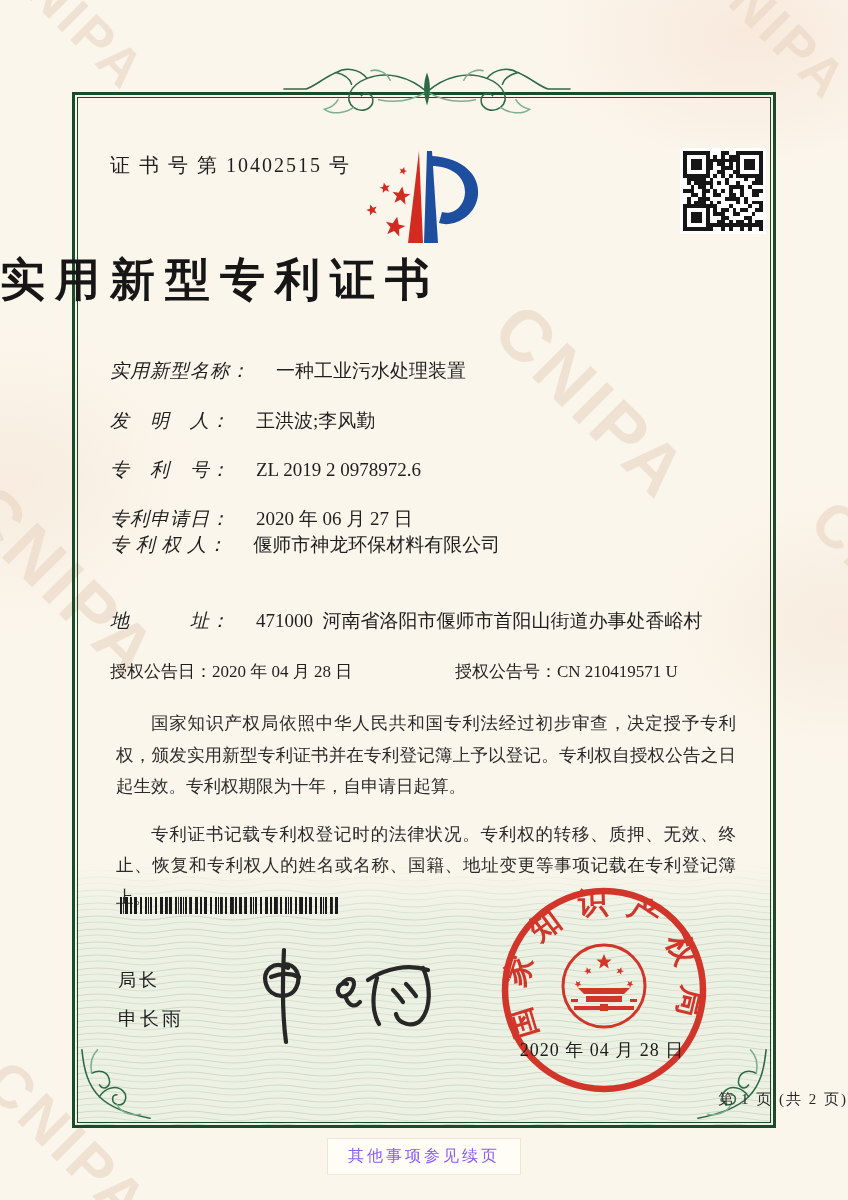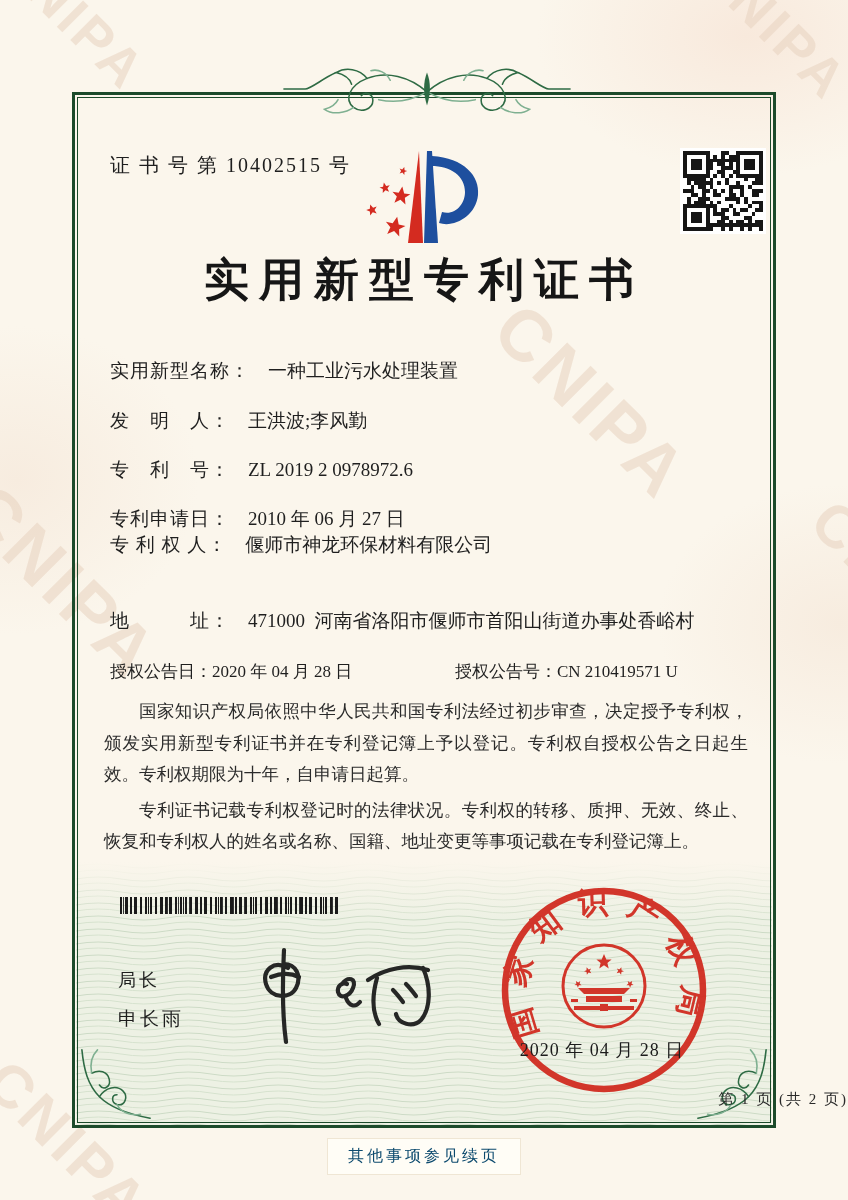--- a/index.html
+++ b/index.html
@@ -20,42 +20,42 @@
       border:3px solid #1c4b2b;z-index:2;}
   .frame .inner{position:absolute;inset:2px;border:1px solid #1c4b2b;}
   .orn{position:absolute;z-index:3;}
   .content{position:absolute;inset:0;z-index:4;}
   .certno{position:absolute;left:110px;top:152px;font-size:20px;letter-spacing:2px;color:#1e1e1e;}
   .logo{position:absolute;left:352px;top:142px;}
   .qrbox{position:absolute;left:680px;top:148px;background:#fff;padding:3px;}
   #qr{display:grid;grid-template-columns:repeat(21,1fr);width:80px;height:80px;}
   #qr i{display:block;}
   #qr i.on{background:#161616;}
-  .title{position:absolute;left:0;right:0;top:250px;text-align:center;font-size:45px;
+  .title{position:absolute;left:0;right:0;top:250px;text-align:left;font-size:45px;
       font-weight:700;letter-spacing:10px;color:#161616;}
   .row{position:absolute;left:110px;font-size:19px;color:#1f1f1f;white-space:pre-wrap;}
-  .row .lab{letter-spacing:1px;margin-right:18px;}
+  .row .lab{letter-spacing:1px;margin-right:26px;font-style:italic;}
   .row2{position:absolute;font-size:17px;color:#1f1f1f;white-space:pre-wrap;}
   .paras{position:absolute;left:100px;width:652px;top:692px;font-size:17.5px;
       line-height:31.5px;color:#2b2b2b;text-align:justify;}
-  .paras p{margin:4px;text-indent:2em;}
+  .paras p{margin:16px;text-indent:2em;}
   .barcode{position:absolute;left:120px;top:897px;width:218px;height:17px;
       background:
         repeating-linear-gradient(90deg,#1a1a1a 0 2px,rgba(0,0,0,0) 2px 5px),
         repeating-linear-gradient(90deg,#1a1a1a 0 1px,rgba(0,0,0,0) 1px 7px),
         repeating-linear-gradient(90deg,rgba(0,0,0,0) 0 3px,#333 3px 4px,rgba(0,0,0,0) 4px 11px);}
   .officer-title{position:absolute;left:118px;top:968px;font-size:18px;letter-spacing:3px;color:#1d1d1d;}
   .officer-name{position:absolute;left:118px;top:1006px;font-size:19px;letter-spacing:3px;color:#1d1d1d;}
   .sig{position:absolute;left:250px;top:944px;}
   .seal{position:absolute;left:498px;top:884px;}
   .pageinfo{position:absolute;left:0;right:0;top:1090px;text-align:right;font-size:15px;
       letter-spacing:2px;color:#2a2a2a;font-family:Liberation Serif, serif;}
   .note{position:absolute;left:50%;transform:translateX(-50%);top:1138px;
       background:#fffdf6;border:1px solid #efe6d4;padding:7px 20px;font-size:16px;
-      letter-spacing:3px;color:#0c4a6e;z-index:4;}
+      letter-spacing:3px;color:#8b5cf6;z-index:4;}
 </style>
 </head>
 <body>
 
 <div id="page">
 
   <svg id="waves" width="696" height="264">
     <defs>
       <pattern id="wv" width="90" height="13" patternUnits="userSpaceOnUse">
         <path d="M0,4 Q22,0 45,4 T90,4" fill="none" stroke="#cddbc6" stroke-width="1.1"></path>
@@ -572,21 +572,21 @@
           <i></i>
           <i class="on"></i>
         </div>
       </div>
 
     <div class="title">实用新型专利证书</div>
 
     <div class="row" style="top:358px;"><span class="lab">实用新型名称：</span><span class="val">一种工业污水处理装置</span></div>
     <div class="row" style="top:408px;text-align:center;"><span class="lab">发　明　人：</span><span class="val">王洪波;李风勤</span></div>
     <div class="row" style="top:457px;"><span class="lab">专　利　号：</span><span class="val">ZL 2019 2 0978972.6</span></div>
-    <div class="row" style="top:506px;"><span class="lab">专利申请日：</span><span class="val">2010 年 06 月 27 日</span></div>
+    <div class="row" style="top:506px;"><span class="lab">专利申请日：</span><span class="val">2020 年 06 月 27 日</span></div>
     <div class="row" style="top:532px;"><span class="lab">专 利 权 人：</span><span class="val">偃师市神龙环保材料有限公司</span></div>
     <div class="row" style="top:608px;"><span class="lab">地　　　址：</span><span class="val">471000  河南省洛阳市偃师市首阳山街道办事处香峪村</span></div>
     <div class="row2" style="left:110px;top:660px;"><span class="lab">授权公告日：</span><span class="val">2020 年 04 月 28 日</span></div>
     <div class="row2" style="left:455px;top:660px;"><span class="lab">授权公告号：</span><span class="val">CN 210419571 U</span></div>
 
     <div class="paras">
       <p>国家知识产权局依照中华人民共和国专利法经过初步审查，决定授予专利权，颁发实用新型专利证书并在专利登记簿上予以登记。专利权自授权公告之日起生效。专利权期限为十年，自申请日起算。</p>
       <p>专利证书记载专利权登记时的法律状况。专利权的转移、质押、无效、终止、恢复和专利权人的姓名或名称、国籍、地址变更等事项记载在专利登记簿上。</p>
     </div>
 

